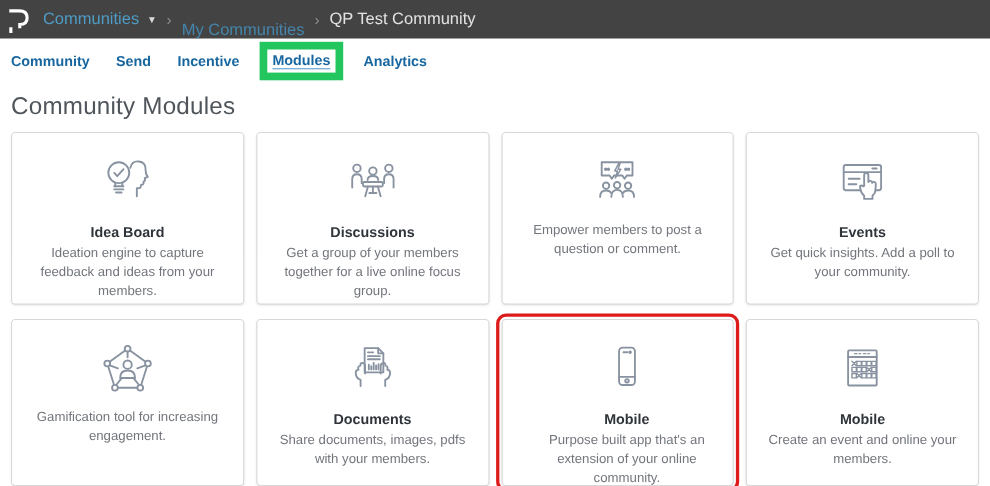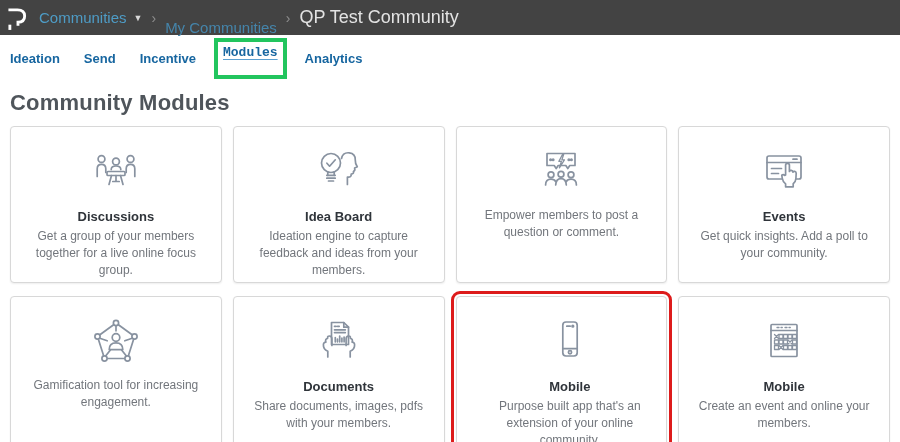--- a/index.html
+++ b/index.html
@@ -8,32 +8,32 @@
 
   
   .topbar { height:35px; background:#434343; display:flex; align-items:center;
     padding:0 4px 0 7px; }
   .logo { display:flex; align-items:center; margin-right:11px; cursor:pointer; }
   .menu { display:flex; align-items:center; gap:7px; color:#4e9cc6;
     font-size:15px; cursor:pointer; }
   .caret { color:#d9d9d9; font-size:9px; line-height:1; padding-top:2px; }
   .sep { color:#8e8e8e; font-size:14px; margin:0 9px; }
   .crumb-parent { color:#4585ab; font-size:15px; cursor:pointer;margin-top:19px; }
-  .crumb-current { color:#e3e3e3; font-size:18px; }
+  .crumb-current { color:#e3e3e3; font-size:15px; }
 
   
   .tabbar { display:flex; align-items:center; gap:24px; padding:7px 10px 3px; }
   .tab { color:#1766a0; font-size:13px; font-weight:700; cursor:pointer; }
   .tab.active .tab-label { text-decoration:underline;
     text-decoration-color:#5a9fd0; text-underline-offset:3px; }
-  .red-box { display:inline-block; border:4px solid #22c55e;
-    padding:1px 5px 14px; margin:-4px -6px;font-family:Liberation Mono, monospace; }
-
-  
-  h1 { font-size:22px; font-weight:700; color:#4f555b; margin:12px 0 10px 10px;
+  .red-box { display:inline-block; border:7px solid #22c55e;
+    padding:1px 5px 2px; margin:-4px -6px; }
+
+  
+  h1 { font-size:22px; font-weight:400; color:#4f555b; margin:12px 0 10px 10px;
     letter-spacing:.2px; }
 
   
   .grid { margin:0 10px; display:grid; grid-template-columns:repeat(4,1fr);
     grid-template-rows:157px 152px; gap:13px 11px; }
   .card { border:1px solid #d8d8d8; border-radius:4px; background:#fff;
     text-align:center; padding-top:18px; box-shadow:0 1px 2px rgba(0,0,0,.07);
     cursor:pointer; }
   .card.annotated { outline:3px solid #dd1b1b; outline-offset:2px;padding-left:17px; }
   .icon-wrap { display:block; height:58px; }
@@ -57,66 +57,66 @@
     <span class="caret">▼</span>
   </span>
   <span class="sep">›</span>
   <span class="crumb-parent">My Communities</span>
   <span class="sep">›</span>
   <span class="crumb-current">QP Test Community</span>
 </div>
 
 <div class="tabbar">
   <span class="tab">
-    <span class="tab-label">Ideation</span></span>
+    <span class="tab-label">Community</span></span>
   <span class="tab">
     <span class="tab-label">Send</span></span>
   <span class="tab">
     <span class="tab-label">Incentive</span></span>
   <span class="red-box">
     <span class="tab active">
       <span class="tab-label">Modules</span></span>
   </span>
   <span class="tab">
     <span class="tab-label">Analytics</span></span>
 </div>
 
 <h1>Community Modules</h1>
 
 <div class="grid">
+
+  <div class="card">
+    <span class="icon-wrap">
+      <svg viewBox="0 0 56 56" fill="none" stroke="#8892a0" stroke-width="1.7" stroke-linecap="round" stroke-linejoin="round">
+        <circle cx="20" cy="18" r="9.5"></circle>
+        <polyline points="15.9,18.2 18.6,21.2 24.3,14.8"></polyline>
+        <path d="M16.8,26.8 V30.3 M23.2,26.8 V30.3"></path>
+        <path d="M15.8,30.3 H24.2 M15.8,33.2 H24.2 M17.5,36 H22.5"></path>
+        <path d="M30.5,13.5 Q31.8,7.2 38.2,7.8 Q44.6,8.4 44.3,15.2 Q44.1,18.8 46.3,21.8 L43.6,23 Q44.5,25.4 42.4,26.4 Q43.2,28.9 40.2,29.1 Q40.5,32.7 36.4,32.1 L36.4,39.5"></path>
+      </svg>
+    </span>
+    <div class="mod-title">Idea Board</div>
+    <div class="mod-desc">Ideation engine to capture feedback and ideas from your members.</div>
+  </div>
 
   <div class="card">
     <span class="icon-wrap">
       <svg viewBox="0 0 56 56" fill="none" stroke="#8892a0" stroke-width="1.7" stroke-linecap="round" stroke-linejoin="round">
         <circle cx="13.5" cy="14" r="3.4"></circle>
         <circle cx="42.5" cy="14" r="3.4"></circle>
         <circle cx="28" cy="16.5" r="3.4"></circle>
         <path d="M9.2,31.5 V23.8 Q9.2,19.4 13.5,19.4 Q17.8,19.4 17.8,23.8 V27.5"></path>
         <path d="M46.8,31.5 V23.8 Q46.8,19.4 42.5,19.4 Q38.2,19.4 38.2,23.8 V27.5"></path>
         <path d="M23.2,24.6 Q23.2,21 28,21 Q32.8,21 32.8,24.6"></path>
         <rect x="19" y="26.5" width="18" height="4" rx="1"></rect>
         <path d="M23.5,30.5 L21,39.5 M32.5,30.5 L35,39.5 M28,30.5 V36.5 M24.8,36.5 H31.2"></path>
       </svg>
     </span>
     <div class="mod-title">Discussions</div>
     <div class="mod-desc">Get a group of your members together for a live online focus group.</div>
-  </div>
-
-  <div class="card">
-    <span class="icon-wrap">
-      <svg viewBox="0 0 56 56" fill="none" stroke="#8892a0" stroke-width="1.7" stroke-linecap="round" stroke-linejoin="round">
-        <circle cx="20" cy="18" r="9.5"></circle>
-        <polyline points="15.9,18.2 18.6,21.2 24.3,14.8"></polyline>
-        <path d="M16.8,26.8 V30.3 M23.2,26.8 V30.3"></path>
-        <path d="M15.8,30.3 H24.2 M15.8,33.2 H24.2 M17.5,36 H22.5"></path>
-        <path d="M30.5,13.5 Q31.8,7.2 38.2,7.8 Q44.6,8.4 44.3,15.2 Q44.1,18.8 46.3,21.8 L43.6,23 Q44.5,25.4 42.4,26.4 Q43.2,28.9 40.2,29.1 Q40.5,32.7 36.4,32.1 L36.4,39.5"></path>
-      </svg>
-    </span>
-    <div class="mod-title">Idea Board</div>
-    <div class="mod-desc">Ideation engine to capture feedback and ideas from your members.</div>
   </div>
 
   <div class="card">
     <span class="icon-wrap">
       <svg viewBox="0 0 56 56" fill="none" stroke="#8892a0" stroke-width="1.7" stroke-linecap="round" stroke-linejoin="round">
         <path d="M14,8.5 H42 V20.5 H36.8 L34.8,23.5 L32.8,20.5 H25.2 L23.2,23.5 L21.2,20.5 H14 Z"></path>
         <path d="M29.6,9.3 L25.9,16.4 H28.4 L26.4,22.8 L31.4,14.9 H28.9 L30.7,9.3 Z" stroke-width="1.3"></path>
         <circle cx="17.6" cy="14.8" r="0.7" fill="#8892a0"></circle>
         <circle cx="20.1" cy="14.8" r="0.7" fill="#8892a0"></circle>
         <circle cx="35.9" cy="14.8" r="0.7" fill="#8892a0"></circle>

